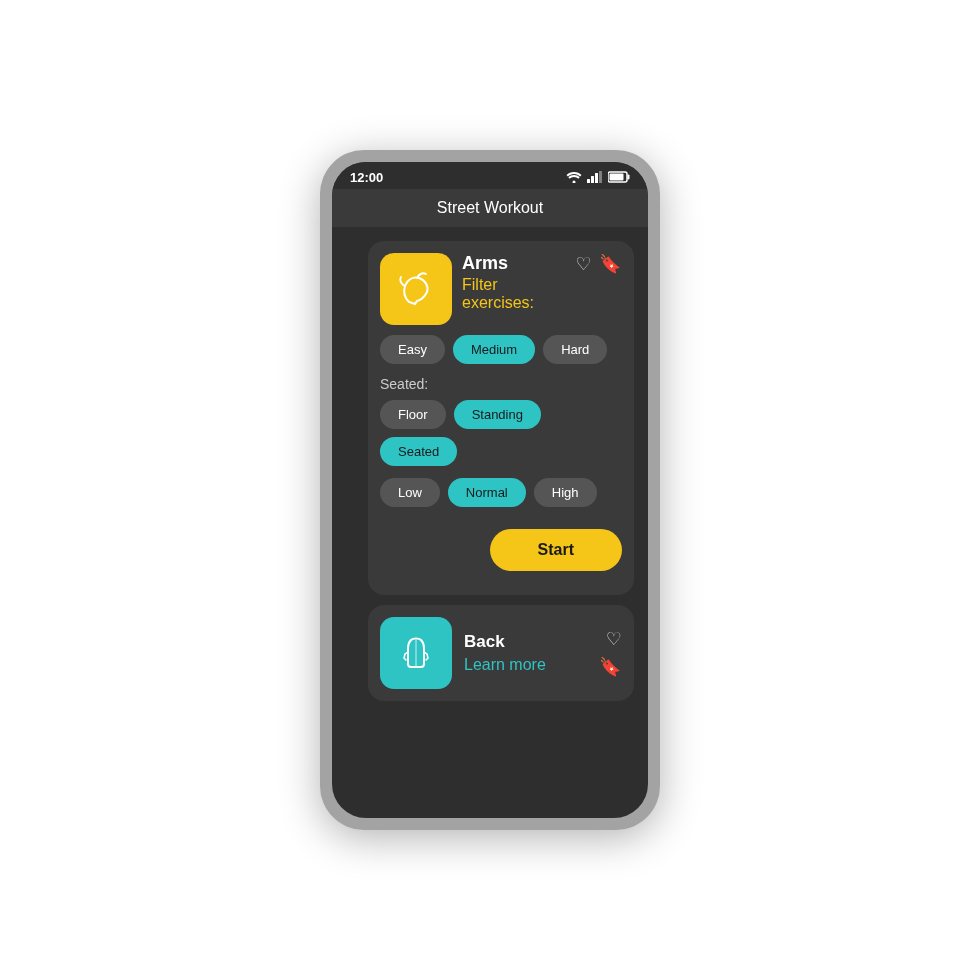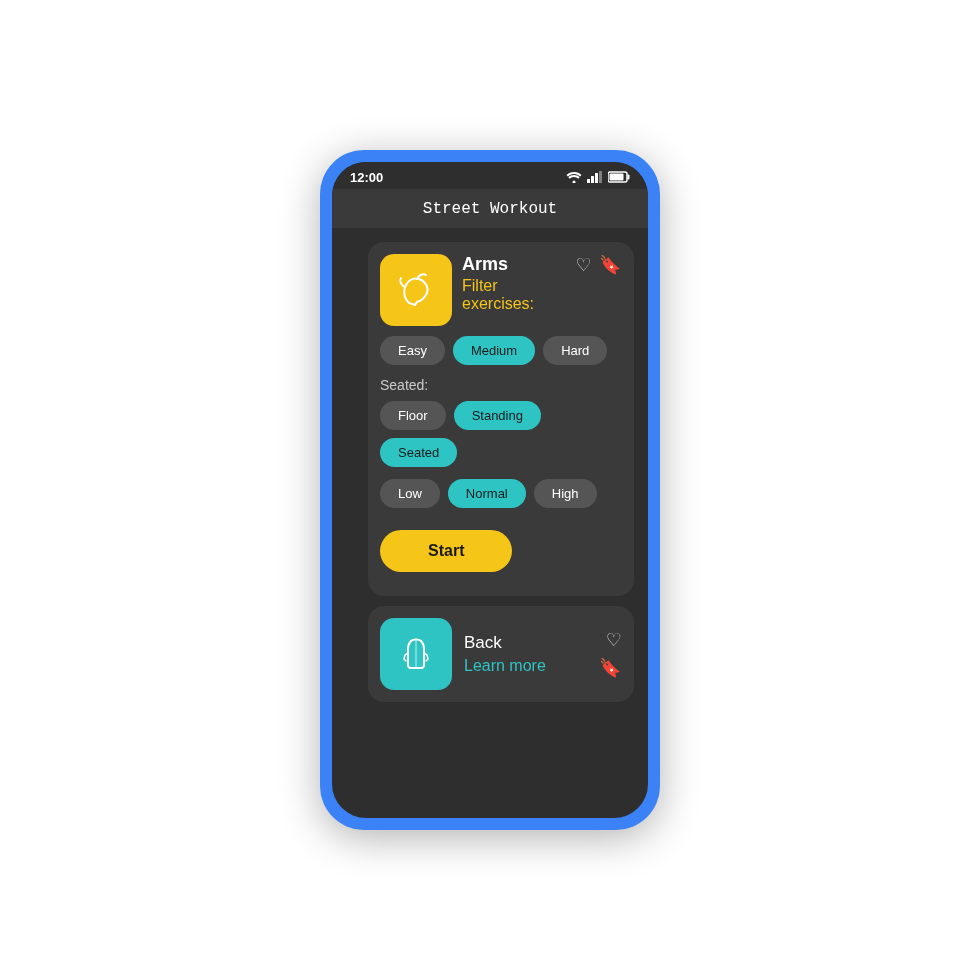--- a/index.html
+++ b/index.html
@@ -8,21 +8,21 @@
       display: flex;
       justify-content: center;
       align-items: center;
       min-height: 980px;
       font-family: -apple-system, BlinkMacSystemFont, 'Segoe UI', sans-serif;
     }
 
     .phone-outer {
       width: 340px;
       height: 680px;
-      background: #3b82f6;
+      background: #a3a3a3;
       border-radius: 44px;
       padding: 12px;
       box-shadow: 0 8px 40px rgba(0,0,0,0.3);
       position: relative;
     }
 
     .phone-inner {
       width: 100%;
       height: 100%;
       background: #2e2e2e;
@@ -60,21 +60,20 @@
     .header {
       background: #3a3a3a;
       text-align: center;
       padding: 10px;
       flex-shrink: 0;
     }
     .header-title {
       color: #ffffff;
       font-size: 16px;
       font-weight: 500;
-      font-family: Liberation Mono, monospace;
     }
 
     
     .content {
       flex: 1;
       overflow-y: auto;
       padding: 14px 14px 0;
       margin-left: 22px;
     }
     .content::-webkit-scrollbar { display: none; }
@@ -154,21 +153,21 @@
     }
 
     .filter-btn.active {
       background: #2ec4c4;
       color: #1a1a1a;
     }
 
     
     .start-btn-container {
       display: flex;
-      justify-content: flex-start;
+      justify-content: flex-end;
       padding: 10px 0 12px;
     }
 
     .start-btn {
       background: #f5c518;
       color: #1a1a1a;
       border: none;
       border-radius: 24px;
       padding: 12px 48px;
       font-size: 16px;
@@ -203,21 +202,21 @@
       height: 50px;
     }
 
     .card-small-info {
       flex: 1;
     }
 
     .card-small-title {
       color: #ffffff;
       font-size: 17px;
-      font-weight: 400;
+      font-weight: 700;
     }
 
     .card-small-link {
       color: #2ec4c4;
       font-size: 16px;
       margin-top: 4px;
     }
 
     .card-small-actions {
       display: flex;

